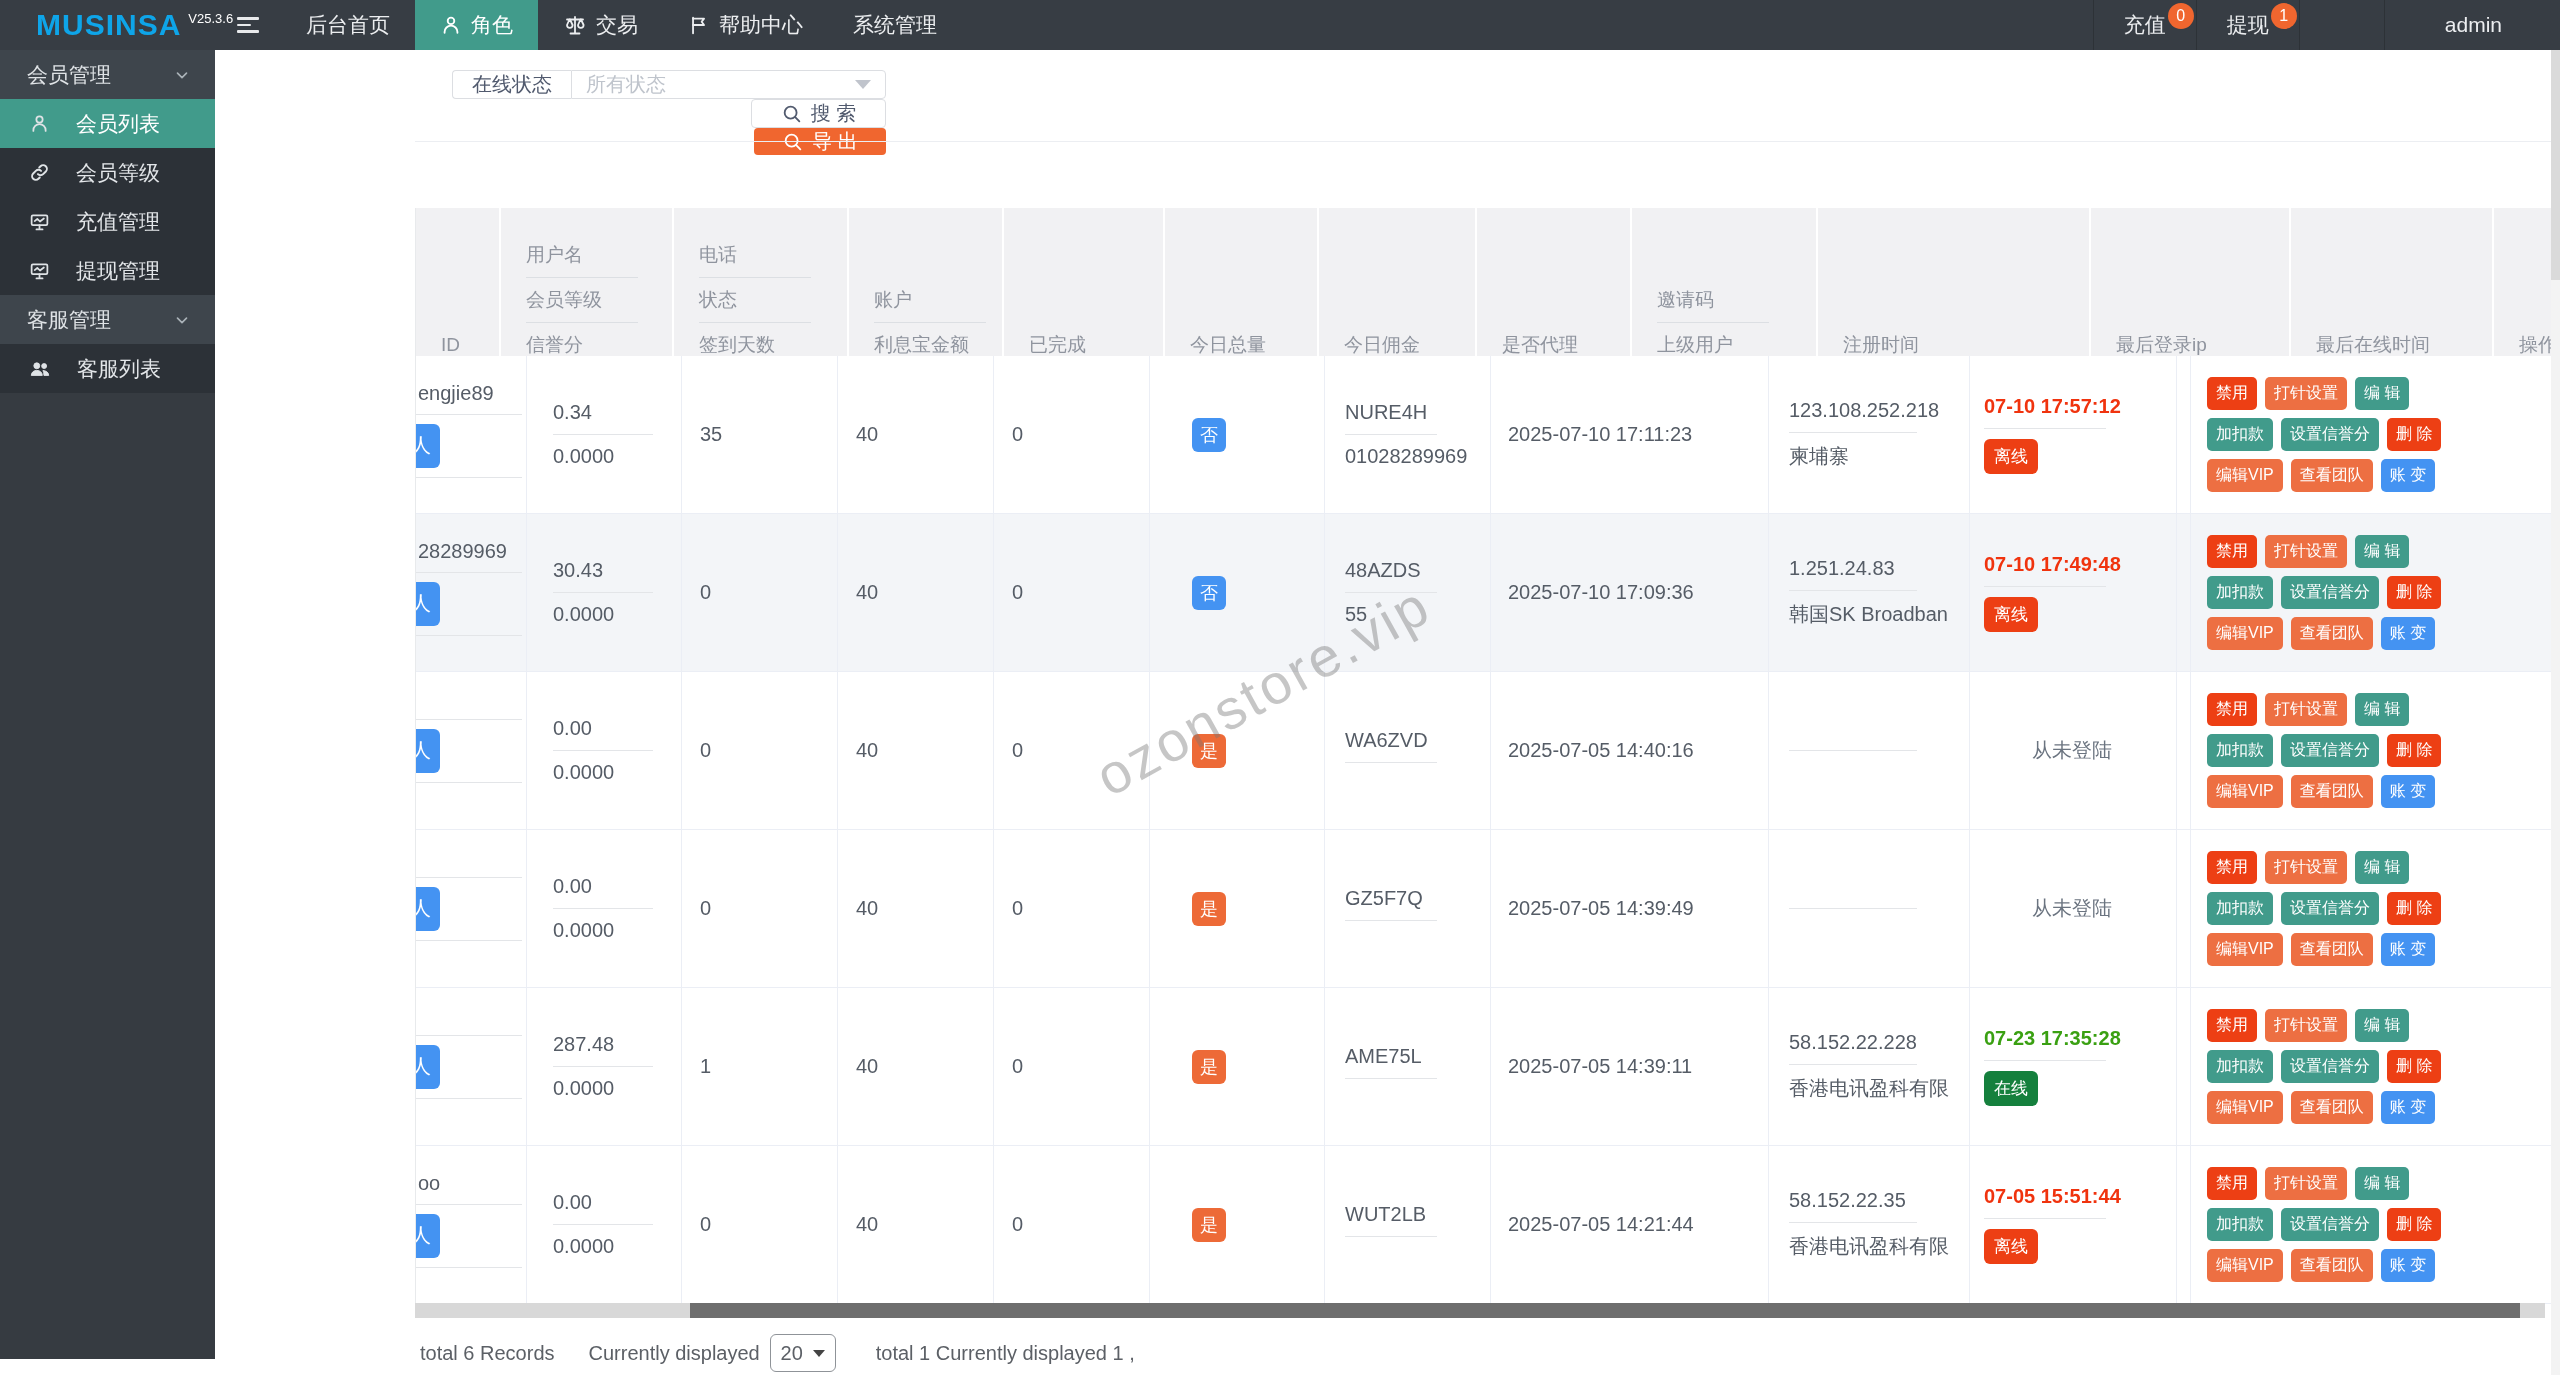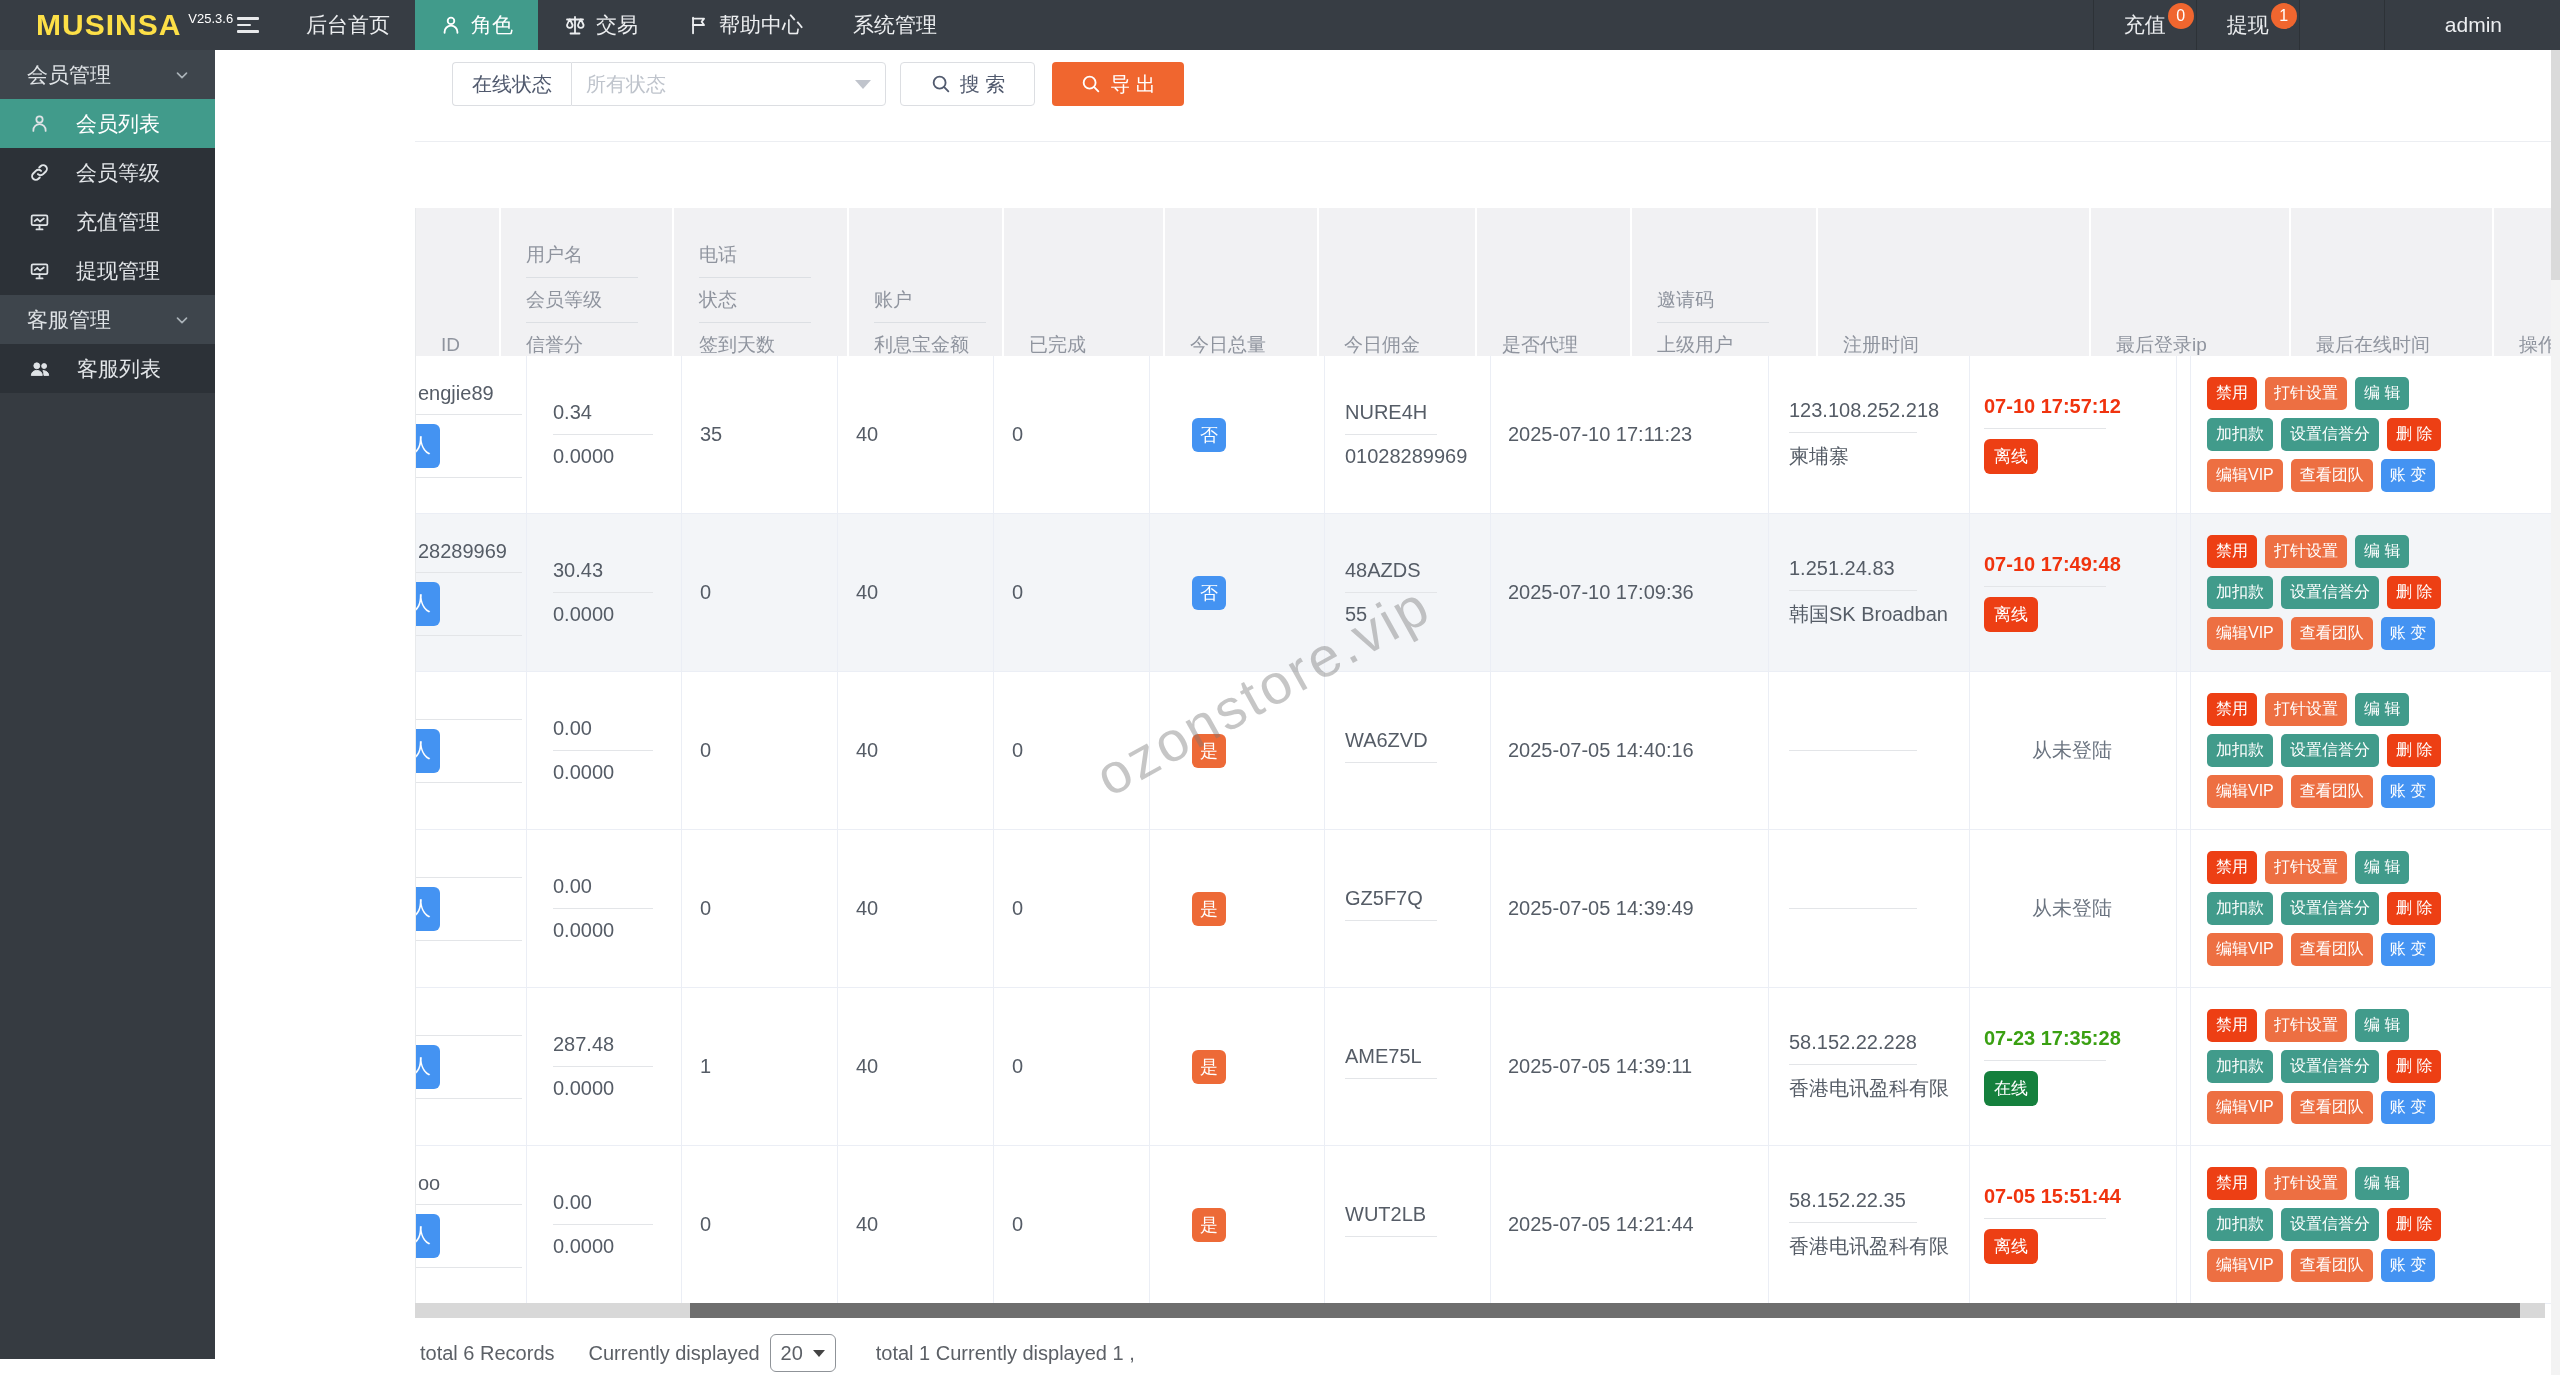--- a/index.html
+++ b/index.html
@@ -3,21 +3,21 @@
 <meta charset="utf-8">
 <style>
   * { box-sizing: border-box; margin: 0; padding: 0; }
   html,body { width:2560px; height:1375px; overflow:hidden; }
   body { font-family:"Liberation Sans","DejaVu Sans",sans-serif; background:#fff; color:#515a6e; }
   .page { position:relative; width:2560px; height:1375px; overflow:hidden; }
 
   
   .nav { position:absolute; top:0; left:0; width:2560px; height:50px; background:#373d44; display:flex; align-items:stretch; z-index:50; }
   .logo-box { width:215px; display:flex; align-items:center; padding-left:36px; flex:none; }
-  .logo { color:#fde047; font-size:30px; font-weight:bold; letter-spacing:1px; }
+  .logo { color:#0ea5e9; font-size:30px; font-weight:bold; letter-spacing:1px; }
   .logo-ver { color:#fff; font-size:13px; margin-left:7px; margin-top:-14px; }
   .nav-left { display:flex; align-items:stretch; }
   .hamburger { display:flex; align-items:center; padding:0 22px; cursor:pointer; }
   .hamburger .bars { width:22px; }
   .hamburger .bars div { height:2.5px; background:#e8eaec; margin:4px 0; border-radius:1px; }
   .hamburger .bars div:nth-child(2) { width:14px; }
   .nav-item { display:flex; align-items:center; gap:9px; padding:0 25px; color:#eceef0; font-size:21px; cursor:pointer; }
   .nav-item.active { background:#419b8b; color:#fff; }
   .nav-item svg { stroke:#eceef0; }
   .nav-item.active svg { stroke:#fff; }
@@ -31,21 +31,21 @@
   .side-group-header { height:49px; background:#3e454c; display:flex; align-items:center; justify-content:space-between; padding:0 24px 0 27px; color:#dfe3e6; font-size:21px; cursor:pointer; }
   .side-group-header svg { stroke:#aab2b8; }
   .side-item { height:49px; background:#2c3137; display:flex; align-items:center; gap:26px; padding-left:29px; color:#e3e6e9; font-size:21px; cursor:pointer; }
   .side-item svg { stroke:#dfe3e6; }
   .side-item.active { background:#419b8b; color:#fff; }
 
   
   .content { position:absolute; left:215px; top:50px; right:0; bottom:0; background:#fff; overflow:hidden; }
 
   
-  .filter-row { position:absolute; left:237px; top:20px; height:28px; display:flex; align-items:center; }
+  .filter-row { position:absolute; left:237px; top:20px; height:28px; display:flex; align-items:flex-end;flex-direction:column; }
   .fgroup { display:flex; height:44px; }
   .flabel { width:119px; border:1px solid #dcdee2; border-right:none; border-radius:4px 0 0 4px; display:flex; align-items:center; justify-content:center; font-size:20px; color:#515a6e; background:#fff; }
   .fselect { width:315px; border:1px solid #dcdee2; border-radius:0 4px 4px 0; display:flex; align-items:center; padding:0 14px; background:#fff; cursor:pointer; }
   .fselect .ph { color:#bfc4cc; font-size:20px; flex:1; }
   .caret-down { width:0; height:0; border-left:8px solid transparent; border-right:8px solid transparent; border-top:9px solid #c0c4cc; }
   .btn-search { margin-left:14px; width:135px; height:44px; background:#fff; border:1px solid #dcdee2; border-radius:4px; display:flex; align-items:center; justify-content:center; gap:8px; font-size:20px; color:#515a6e; cursor:pointer; }
   .btn-search svg { stroke:#515a6e; }
   .btn-export { margin-left:17px; width:132px; height:44px; background:#f0662f; border:none; border-radius:4px; display:flex; align-items:center; justify-content:center; gap:8px; font-size:20px; color:#fff; cursor:pointer; }
   .btn-export svg { stroke:#fff; }
   .filter-divider { position:absolute; left:200px; top:91px; width:2145px; border-top:1px solid #eceef2; }

